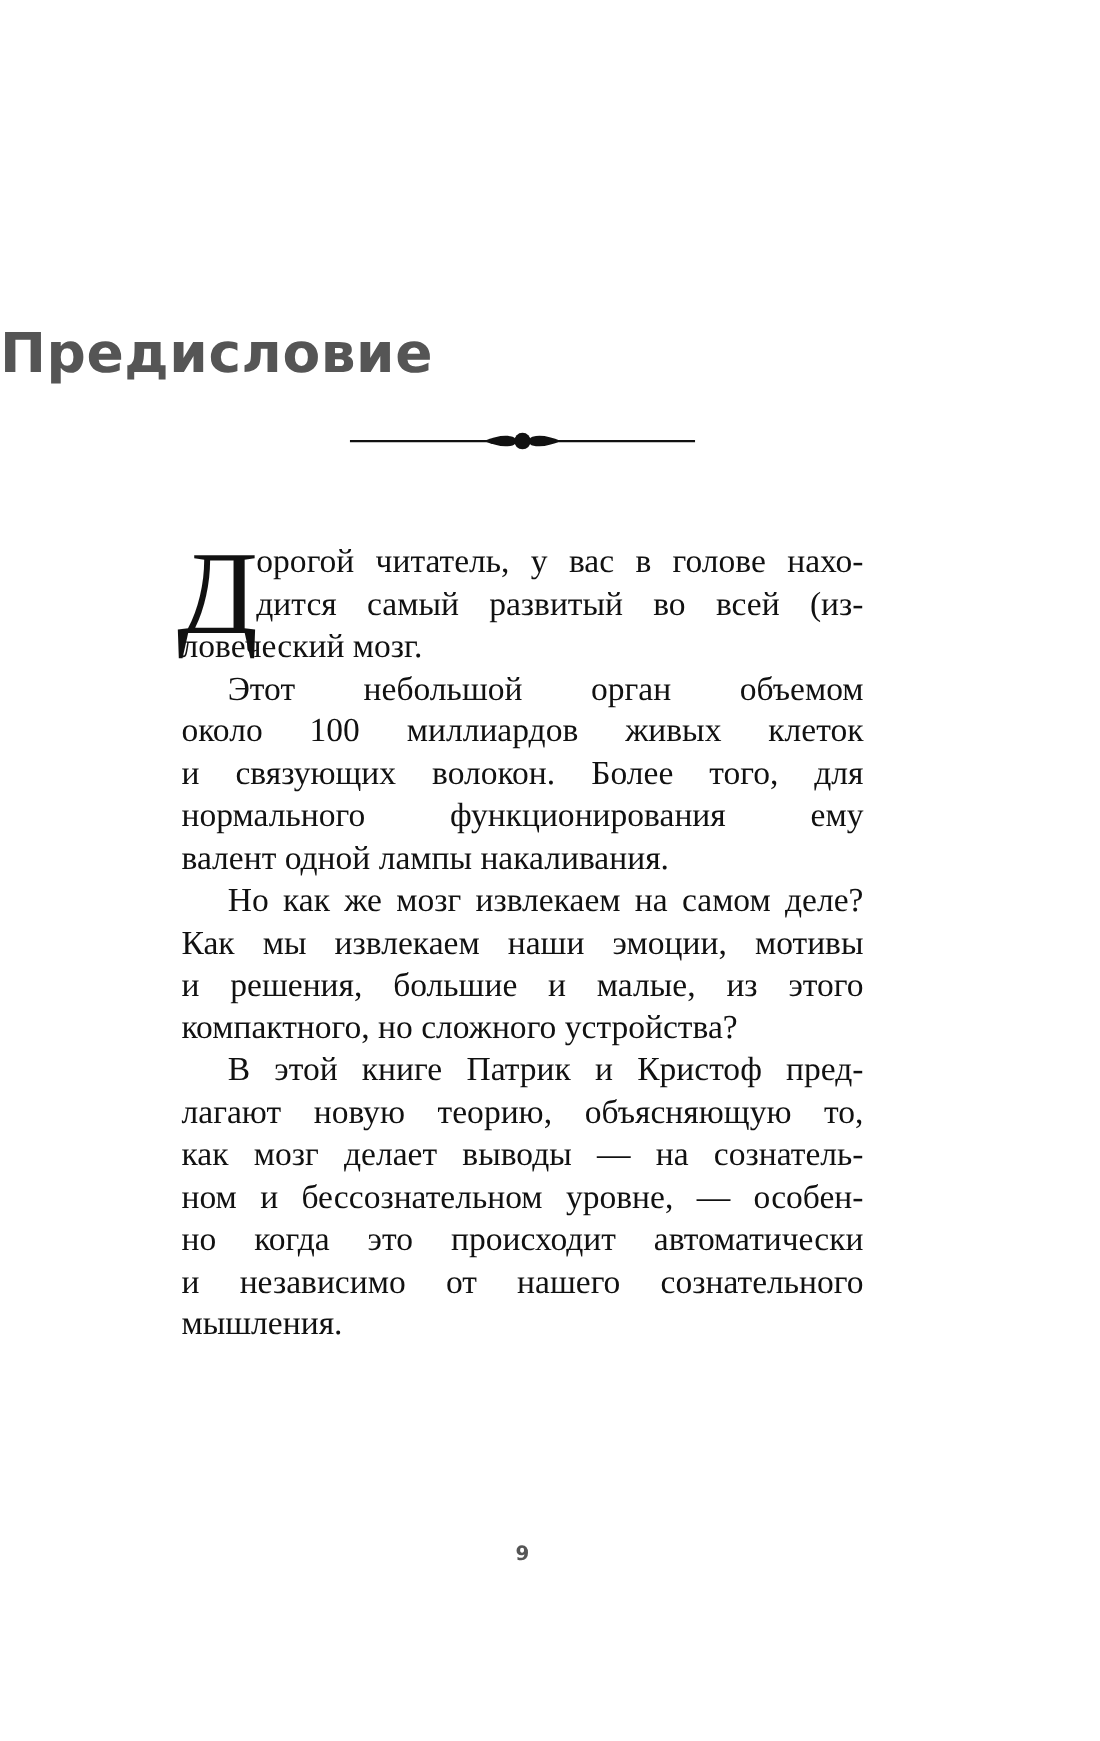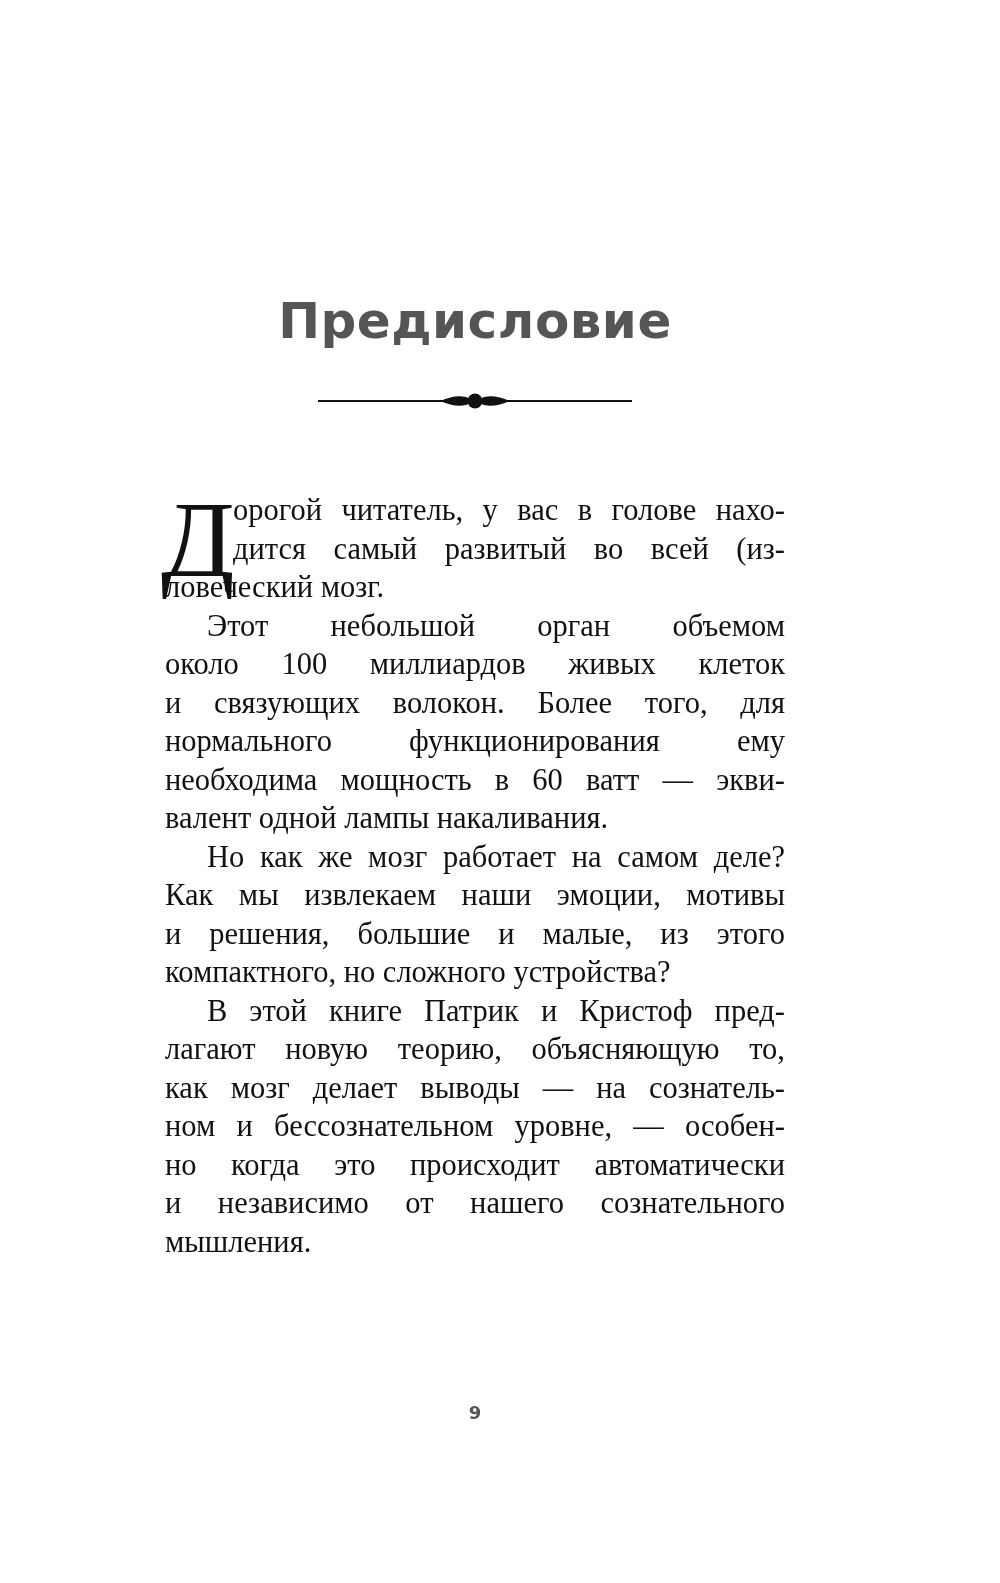--- a/index.html
+++ b/index.html
@@ -12,21 +12,20 @@
     height: 1583px;
     position: relative;
     overflow: hidden;
     color: #111111;
   }
   .page-title {
     position: absolute;
     top: 283px;
     left: 0;
     width: 950px;
-    text-align: center;
     font-family: "DejaVu Sans", sans-serif;
     font-weight: bold;
     font-size: 50px;
     color: #555555;
     letter-spacing: 0.5px;
     margin: 0;
     line-height: 76px;
   }
   .ornament {
     position: absolute;
@@ -106,26 +105,25 @@
     <span class="line capline">орогой читатель, у вас в голове нахо-</span>
     <span class="line capline">дится самый развитый во всей (из-</span>
     <span class="line last">ловеческий мозг.</span>
   </div>
 
   <div class="para">
     <span class="line indent">Этот небольшой орган объемом</span>
     <span class="line">около 100 миллиардов живых клеток</span>
     <span class="line">и связующих волокон. Более того, для</span>
     <span class="line">нормального функционирования ему</span>
-    <span class="line">необходима мощность в 60 ватт — экви-</span>
     <span class="line last">валент одной лампы накаливания.</span>
   </div>
 
   <div class="para">
-    <span class="line indent">Но как же мозг работает на самом деле?</span>
+    <span class="line indent">Но как же мозг извлекаем на самом деле?</span>
     <span class="line">Как мы извлекаем наши эмоции, мотивы</span>
     <span class="line">и решения, большие и малые, из этого</span>
     <span class="line last">компактного, но сложного устройства?</span>
   </div>
 
   <div class="para">
     <span class="line indent">В этой книге Патрик и Кристоф пред-</span>
     <span class="line">лагают новую теорию, объясняющую то,</span>
     <span class="line">как мозг делает выводы — на сознатель-</span>
     <span class="line">ном и бессознательном уровне, — особен-</span>

